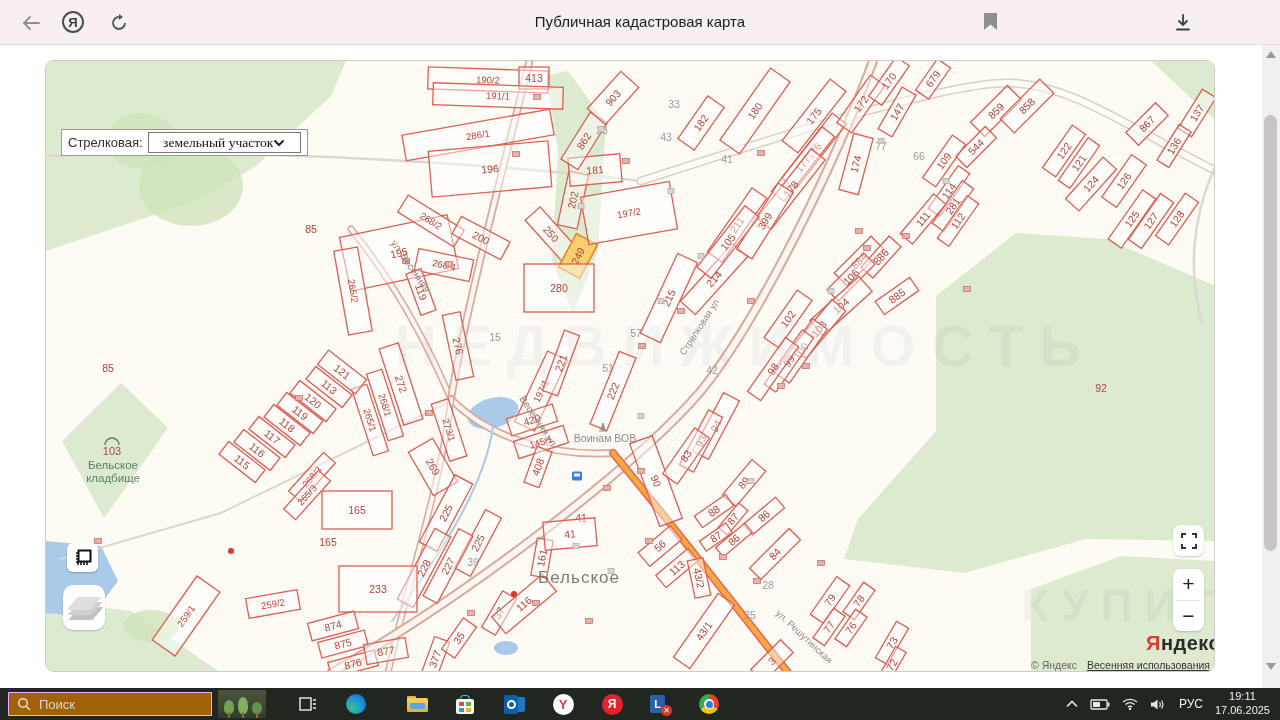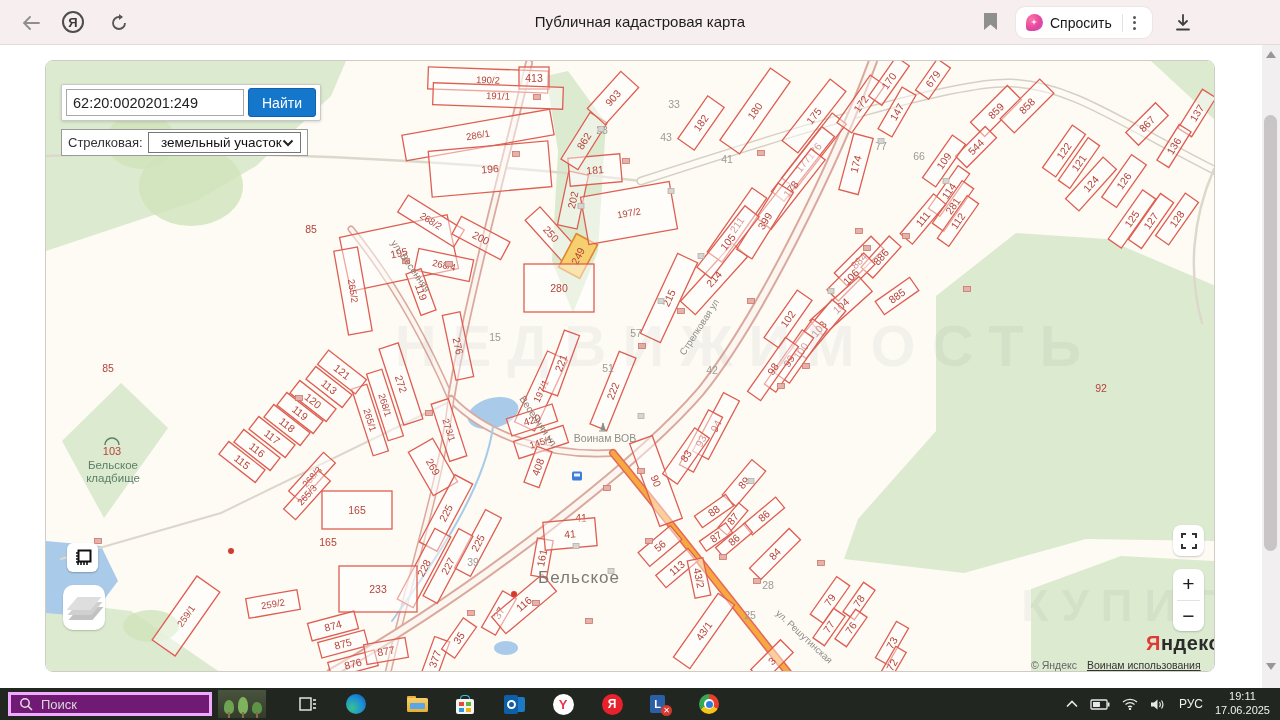--- a/index.html
+++ b/index.html
@@ -29,21 +29,21 @@
   #page { position:absolute; left:0; top:45px; width:1280px; height:643px; background:#ffffff; }
   #map-panel { position:absolute; left:45px; top:15px; width:1170px; height:612px; background:#fdfbf4; border:1px solid #cfccc6; border-radius:8px; overflow:hidden; }
   #map-svg { position:absolute; left:0; top:0; }
 
   
   #search-box { position:absolute; left:15px; top:23px; height:37px; background:#fff; border:1px solid #c9c9c9; border-radius:2px; display:flex; align-items:center; padding:4px; box-shadow:0 1px 3px rgba(0,0,0,0.15); }
   #search-input { width:178px; height:27px; border:1px solid #a8a8a8; font-size:14.5px; padding:0 6px; color:#222; font-family:"Liberation Sans",sans-serif; }
   #search-btn { height:29px; margin-left:4px; padding:0 13px; background:#1477cc; color:#fff; border:1px solid #0f63ad; font-size:14px; border-radius:3px; cursor:pointer; font-family:"Liberation Sans",sans-serif; }
   #filter-row { position:absolute; left:15px; top:68px; height:27px; background:#fff; border:1px solid #9a9a9a; display:flex; align-items:center; padding:0 6px; }
   #filter-label { font-size:13px; color:#333; margin-right:5px; }
-  #filter-select { height:21px; min-width:153px; border:1px solid #767676; background:#fff; display:flex; align-items:center; justify-content:flex-end; padding:0 6px; cursor:pointer; }
+  #filter-select { height:21px; min-width:153px; border:1px solid #767676; background:#fff; display:flex; align-items:center; justify-content:center; padding:0 6px; cursor:pointer;font-family:Liberation Serif, serif; }
   #filter-value { font-size:13.5px; color:#111; }
 
   
   #measure-btn { position:absolute; left:21px; top:482px; width:31px; height:29px; background:#fff; border-radius:6px; box-shadow:0 1px 2px rgba(0,0,0,0.25); display:flex; align-items:center; justify-content:center; cursor:pointer; }
   #layers-btn { position:absolute; left:17px; top:524px; width:42px; height:45px; background:#fff; border-radius:10px; box-shadow:0 1px 2px rgba(0,0,0,0.2); display:flex; align-items:center; justify-content:center; cursor:pointer; }
   .layer-sheet { position:absolute; width:24px; height:13px; background:#dcdcdc; transform:skewX(-40deg) }
   #scale-widget { position:absolute; left:15px; top:578px; width:100px; }
   #scale-m { font-size:12.5px; color:#222; margin-left:3px;margin-top:36px; }
   #scale-line-m { width:62px; height:7px; border-left:2px solid #3a3a3a; border-right:2px solid #3a3a3a; border-top:2px solid #3a3a3a; margin-top:1px; }
   #scale-ft { font-size:12.5px; color:#222; margin-left:3px; margin-top:0px; }
@@ -60,21 +60,21 @@
 
   
   #scrollbar { position:absolute; left:1262px; top:45px; width:18px; height:643px; background:#f1eff0; z-index:25; }
   #sb-thumb { position:absolute; left:2px; top:70px; width:13px; height:436px; background:#c9c5c7; border-radius:7px; }
   .sb-arrow { position:absolute; left:4px; width:0; height:0; border-left:5px solid transparent; border-right:5px solid transparent; }
   #sb-up { top:6px; border-bottom:7px solid #9a9698; }
   #sb-down { top:618px; border-top:7px solid #9a9698; }
 
   
   #taskbar { position:absolute; left:0; top:688px; width:1280px; height:32px; background:#212621; display:flex; align-items:center; z-index:40; }
-  #tb-search { position:absolute; left:8px; top:4px; width:204px; height:24px; border:3px solid #f0abfc; background:#701a75; display:flex; align-items:center; cursor:pointer; }
+  #tb-search { position:absolute; left:8px; top:4px; width:204px; height:24px; border:1px solid #f0abfc; background:#a16207; display:flex; align-items:center; cursor:pointer; }
   #tb-search-text { color:#d8d8d8; font-size:13px; margin-left:8px; }
   .tb-icon { position:absolute; top:0; width:40px; height:32px; display:flex; align-items:center; justify-content:center; cursor:pointer; }
   #widget-thumb { position:absolute; left:218px; top:2px; width:48px; height:28px; background:linear-gradient(#49543d,#333c2c); overflow:hidden; cursor:pointer; }
   .tree { position:absolute; bottom:4px; width:10px; height:14px; background:#6fa352; border-radius:50% 50% 40% 40%; }
   .trunk { position:absolute; bottom:0; width:2px; height:6px; background:#8a6b49; }
   #tray { position:absolute; right:0; top:0; height:32px; display:flex; align-items:center; }
   .tray-item { height:40px; display:flex; align-items:center; justify-content:center; padding:0 6px; cursor:pointer; }
   #tray-lang { color:#f0f0f0; font-size:12px; padding:0 8px; }
   #tray-clock { color:#f0f0f0; font-size:11px; text-align:center; line-height:1.25; padding:0 10px 0 4px; cursor:pointer; }
 
@@ -91,30 +91,20 @@
   </div>
   <div id="yb-logo">Я</div>
   <div class="tb-btn" style="left:106px">
     <svg width="18" height="18" viewBox="0 0 18 18">
         <path d="M15,9 A6,6 0 1 1 9,3" stroke="#555" stroke-width="1.8" fill="none"></path>
         <path d="M9,0 L13,3 L9,6 Z" fill="#555"></path>
       </svg>
   </div>
   <div id="page-title">Публичная кадастровая карта</div>
   <div id="bookmark-flag"></div>
-  <div id="ask-pill">
-    <span id="ask-icon"></span>
-    <span id="ask-label">Спросить</span>
-    <span id="ask-div"></span>
-    <span id="ask-dots">
-        <i></i>
-        <i></i>
-        <i></i>
-      </span>
-  </div>
   <div id="dl-btn">
     <svg width="16" height="18" viewBox="0 0 16 18">
         <path d="M8,1 L8,11 M4,7 L8,11 L12,7" stroke="#3e3e3e" stroke-width="1.8" fill="none" stroke-linecap="round"></path>
         <path d="M2,15.5 L14,15.5" stroke="#3e3e3e" stroke-width="1.8" stroke-linecap="round"></path>
       </svg>
   </div>
 </div>
 
 <div id="page">
   <div id="map-panel">
@@ -766,24 +756,20 @@
         <text x="67" y="408" text-anchor="middle" font-size="11.5" fill="#5b7f66">Бельское</text>
         <text x="67" y="421" text-anchor="middle" font-size="11.5" fill="#5b7f66">кладбище</text>
         <g transform="translate(531,415)">
           <rect x="-5" y="-4.5" width="10" height="9" rx="1.5" fill="#3d7edb"></rect>
           <rect x="-3" y="-2.5" width="6" height="3" fill="#fff" opacity="0.9"></rect>
         </g>
         <text x="700" y="305" text-anchor="middle" font-size="58" font-weight="bold" letter-spacing="16" fill="#7d7d7d" opacity="0.07">НЕДВИЖИМОСТЬ</text>
         <text x="1100" y="560" text-anchor="middle" font-size="44" font-weight="bold" letter-spacing="12" fill="#7d7d7d" opacity="0.07">КУПИТЬ</text>
       </svg>
 
-    <div id="search-box">
-      <input id="search-input" value="62:20:0020201:249" style="">
-      <button id="search-btn">Найти</button>
-    </div>
     <div id="filter-row">
       <span id="filter-label">Стрелковая:</span>
       <div id="filter-select">
         <span id="filter-value">земельный участок</span>
         <svg width="12" height="8" viewBox="0 0 12 8">
             <path d="M1.5,1.5 L6,6 L10.5,1.5" stroke="#222" stroke-width="2" fill="none"></path>
           </svg>
       </div>
     </div>
 
@@ -813,21 +799,21 @@
       </svg>
     </div>
     <div id="zoom-ctl">
       <div class="zbtn">+</div>
       <div id="zoom-sep"></div>
       <div class="zbtn">−</div>
     </div>
 
     <div id="ylogo"><span class="ya">Я</span><span class="rest">ндекс</span></div>
     <div id="attribution">
-      <span>© Яндекс</span><a>Воинам использования</a>
+      <span>© Яндекс</span><a>Весенняя использования</a>
     </div>
   </div>
 </div>
 
 <div id="scrollbar">
   <div class="sb-arrow" id="sb-up"></div>
   <div id="sb-thumb"></div>
   <div class="sb-arrow" id="sb-down"></div>
 </div>
 

